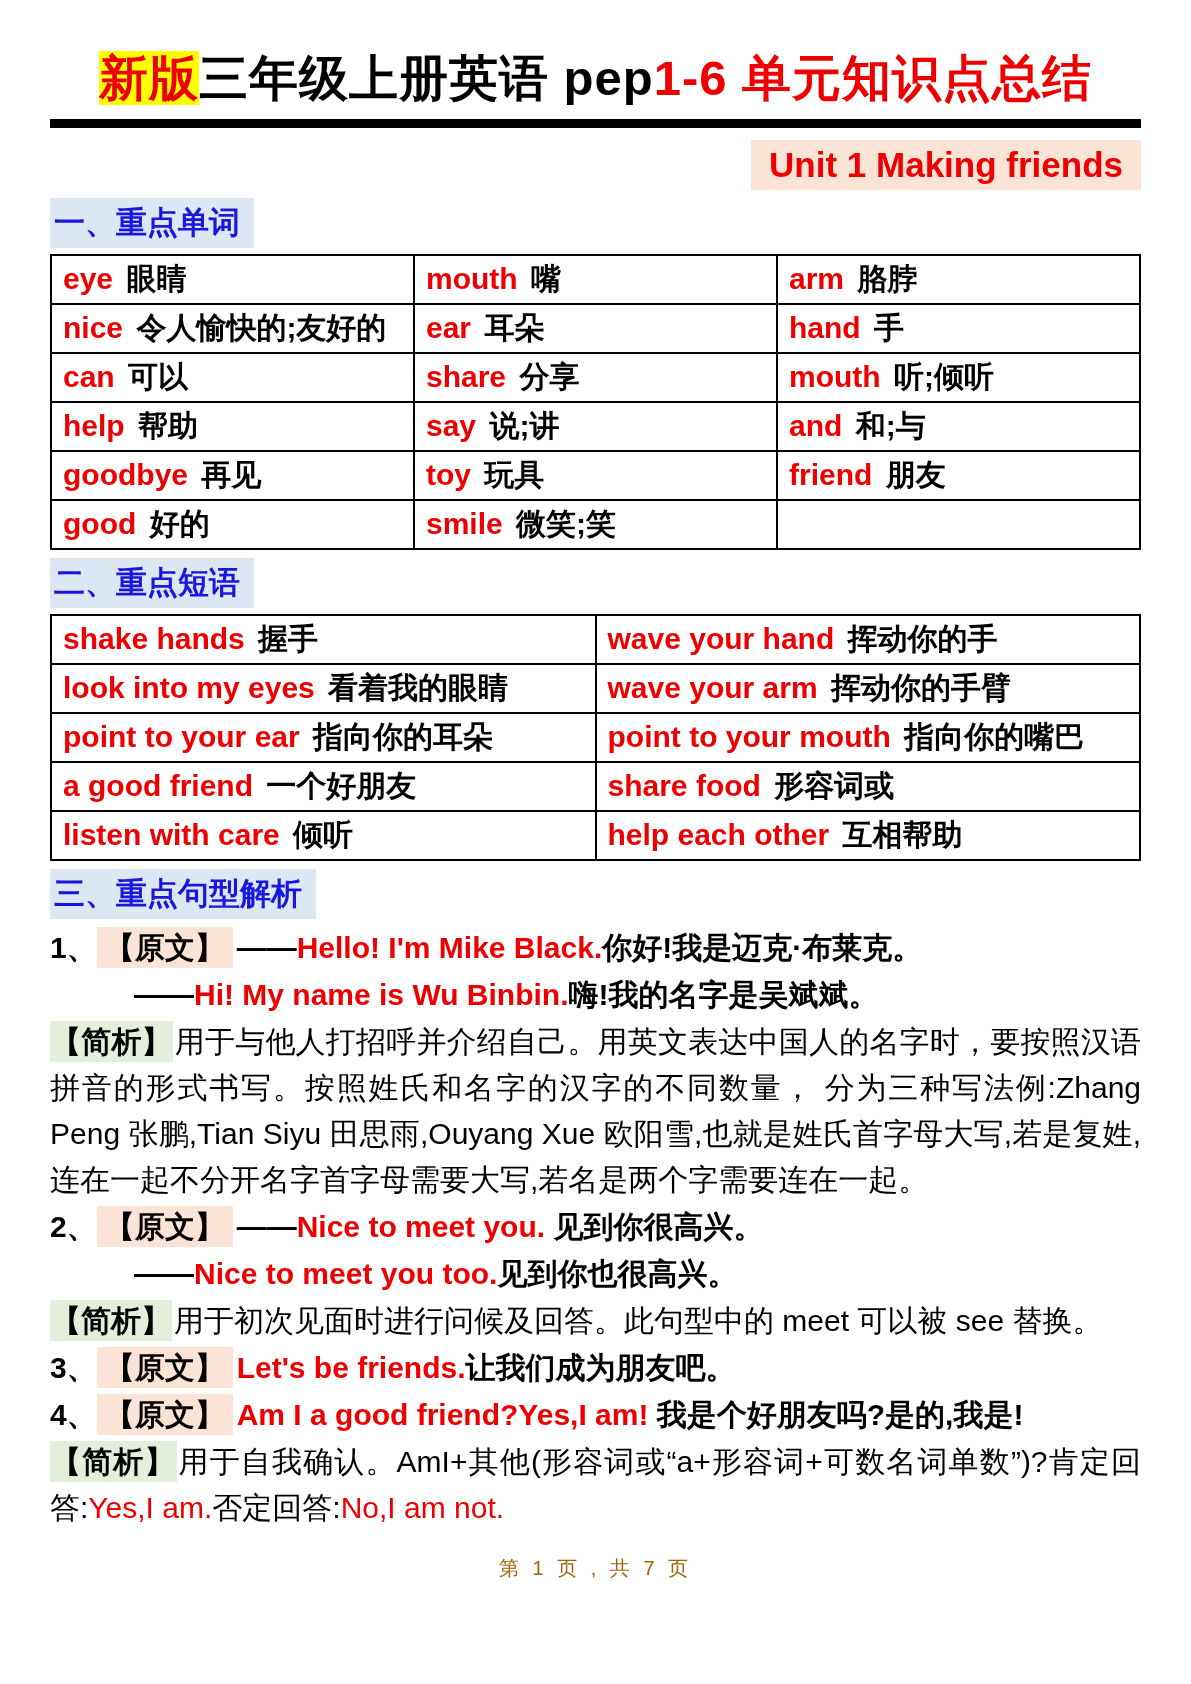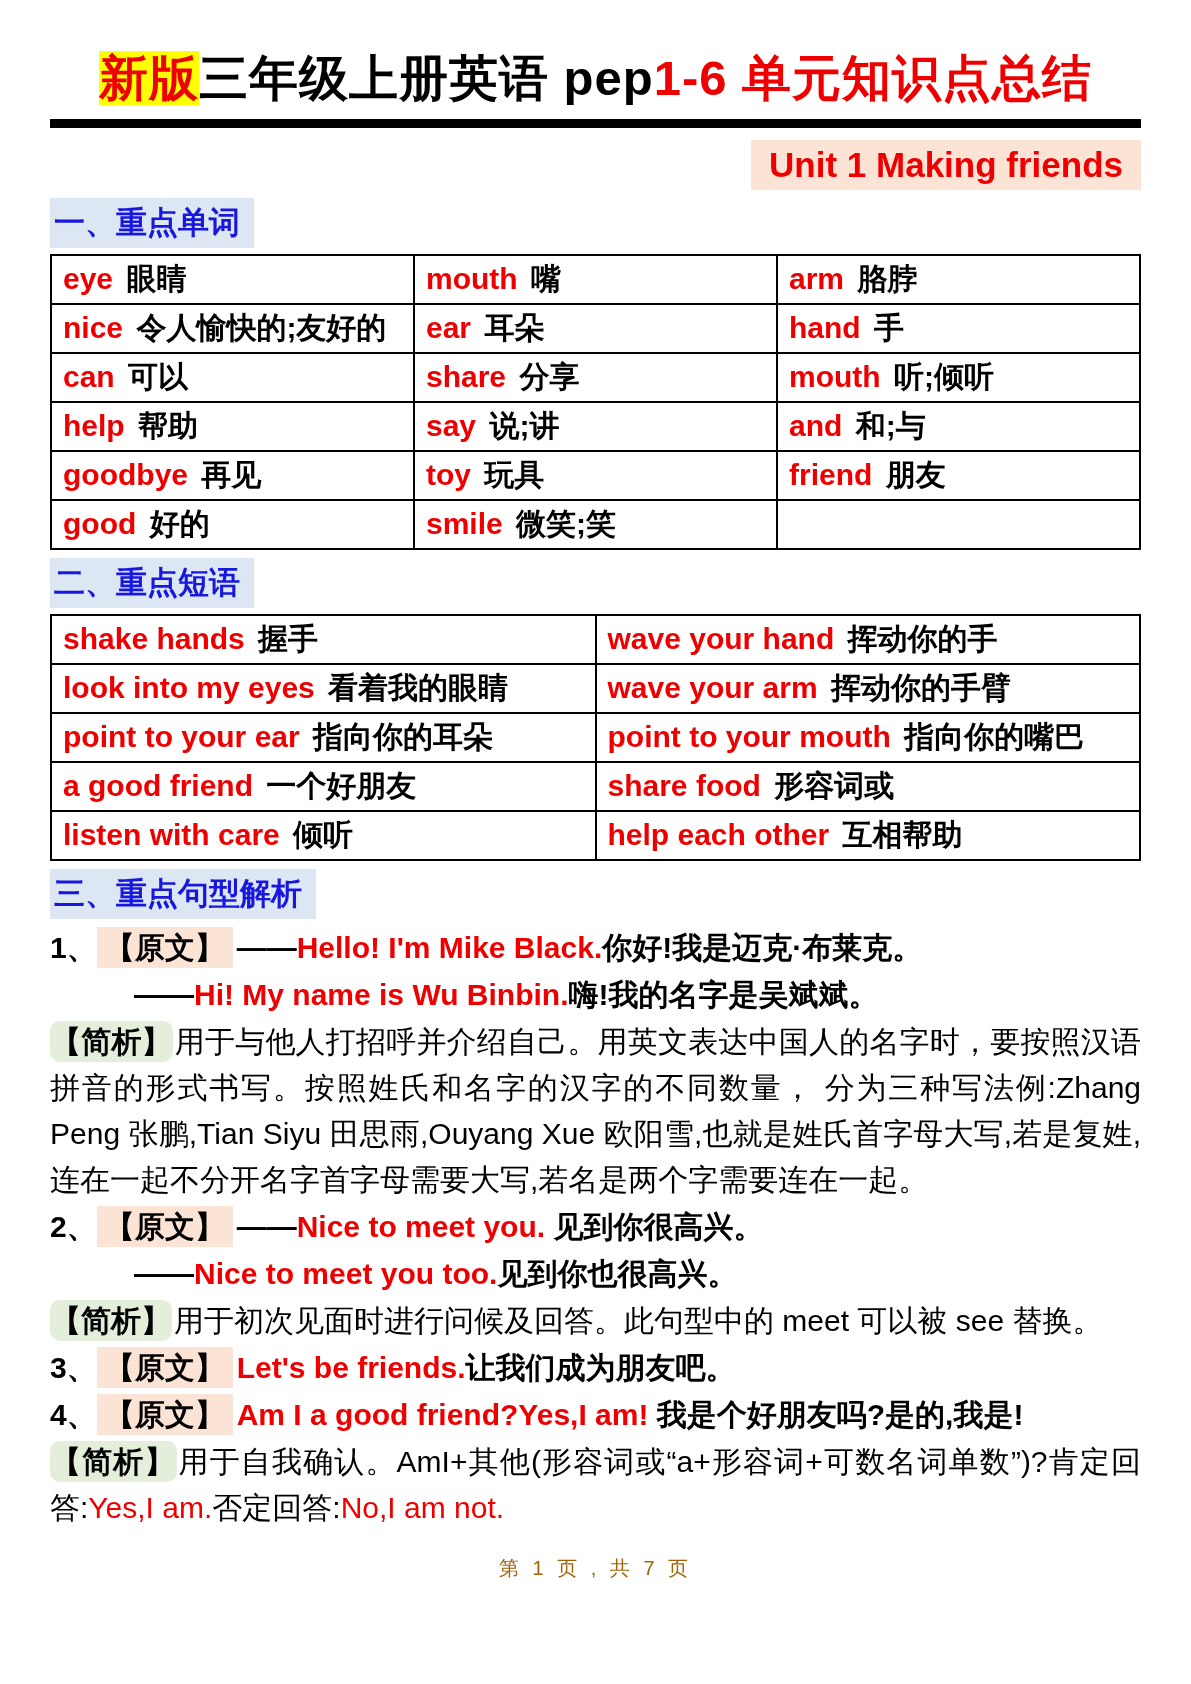--- a/index.html
+++ b/index.html
@@ -30,21 +30,21 @@
   .en{color:var(--red);margin-right:5px;}
   .zh{color:#000;}
 
   
   .sentences{margin-top:4px;}
   .s-line{font-size:30px;font-weight:bold;line-height:46px;margin:1px 0;}
   .s-line.indent{padding-left:84px;}
   .s-analysis{font-size:30px;font-weight:normal;line-height:46px;text-align:justify;margin:1px 0;}
   .red{color:var(--red);}
   .label-original{background:var(--peach);font-weight:bold;padding:4px 8px;margin-right:4px;}
-  .label-analysis{background:var(--green);font-weight:bold;padding:4px 1px;margin-right:2px;border-radius:10px;}
+  .label-analysis{background:var(--green);font-weight:bold;padding:4px 1px;margin-right:2px;}
 
   
   .footer{text-align:center;font-size:20px;letter-spacing:4px;margin-top:24px;color:#a16207;}
 </style>
 </head>
 <body>
 
 <div class="page">
 
   <div class="title"><span class="badge">新版</span><span>三年级上册英语 pep</span><span class="red-part">1-6 单元知识点总结</span></div>

